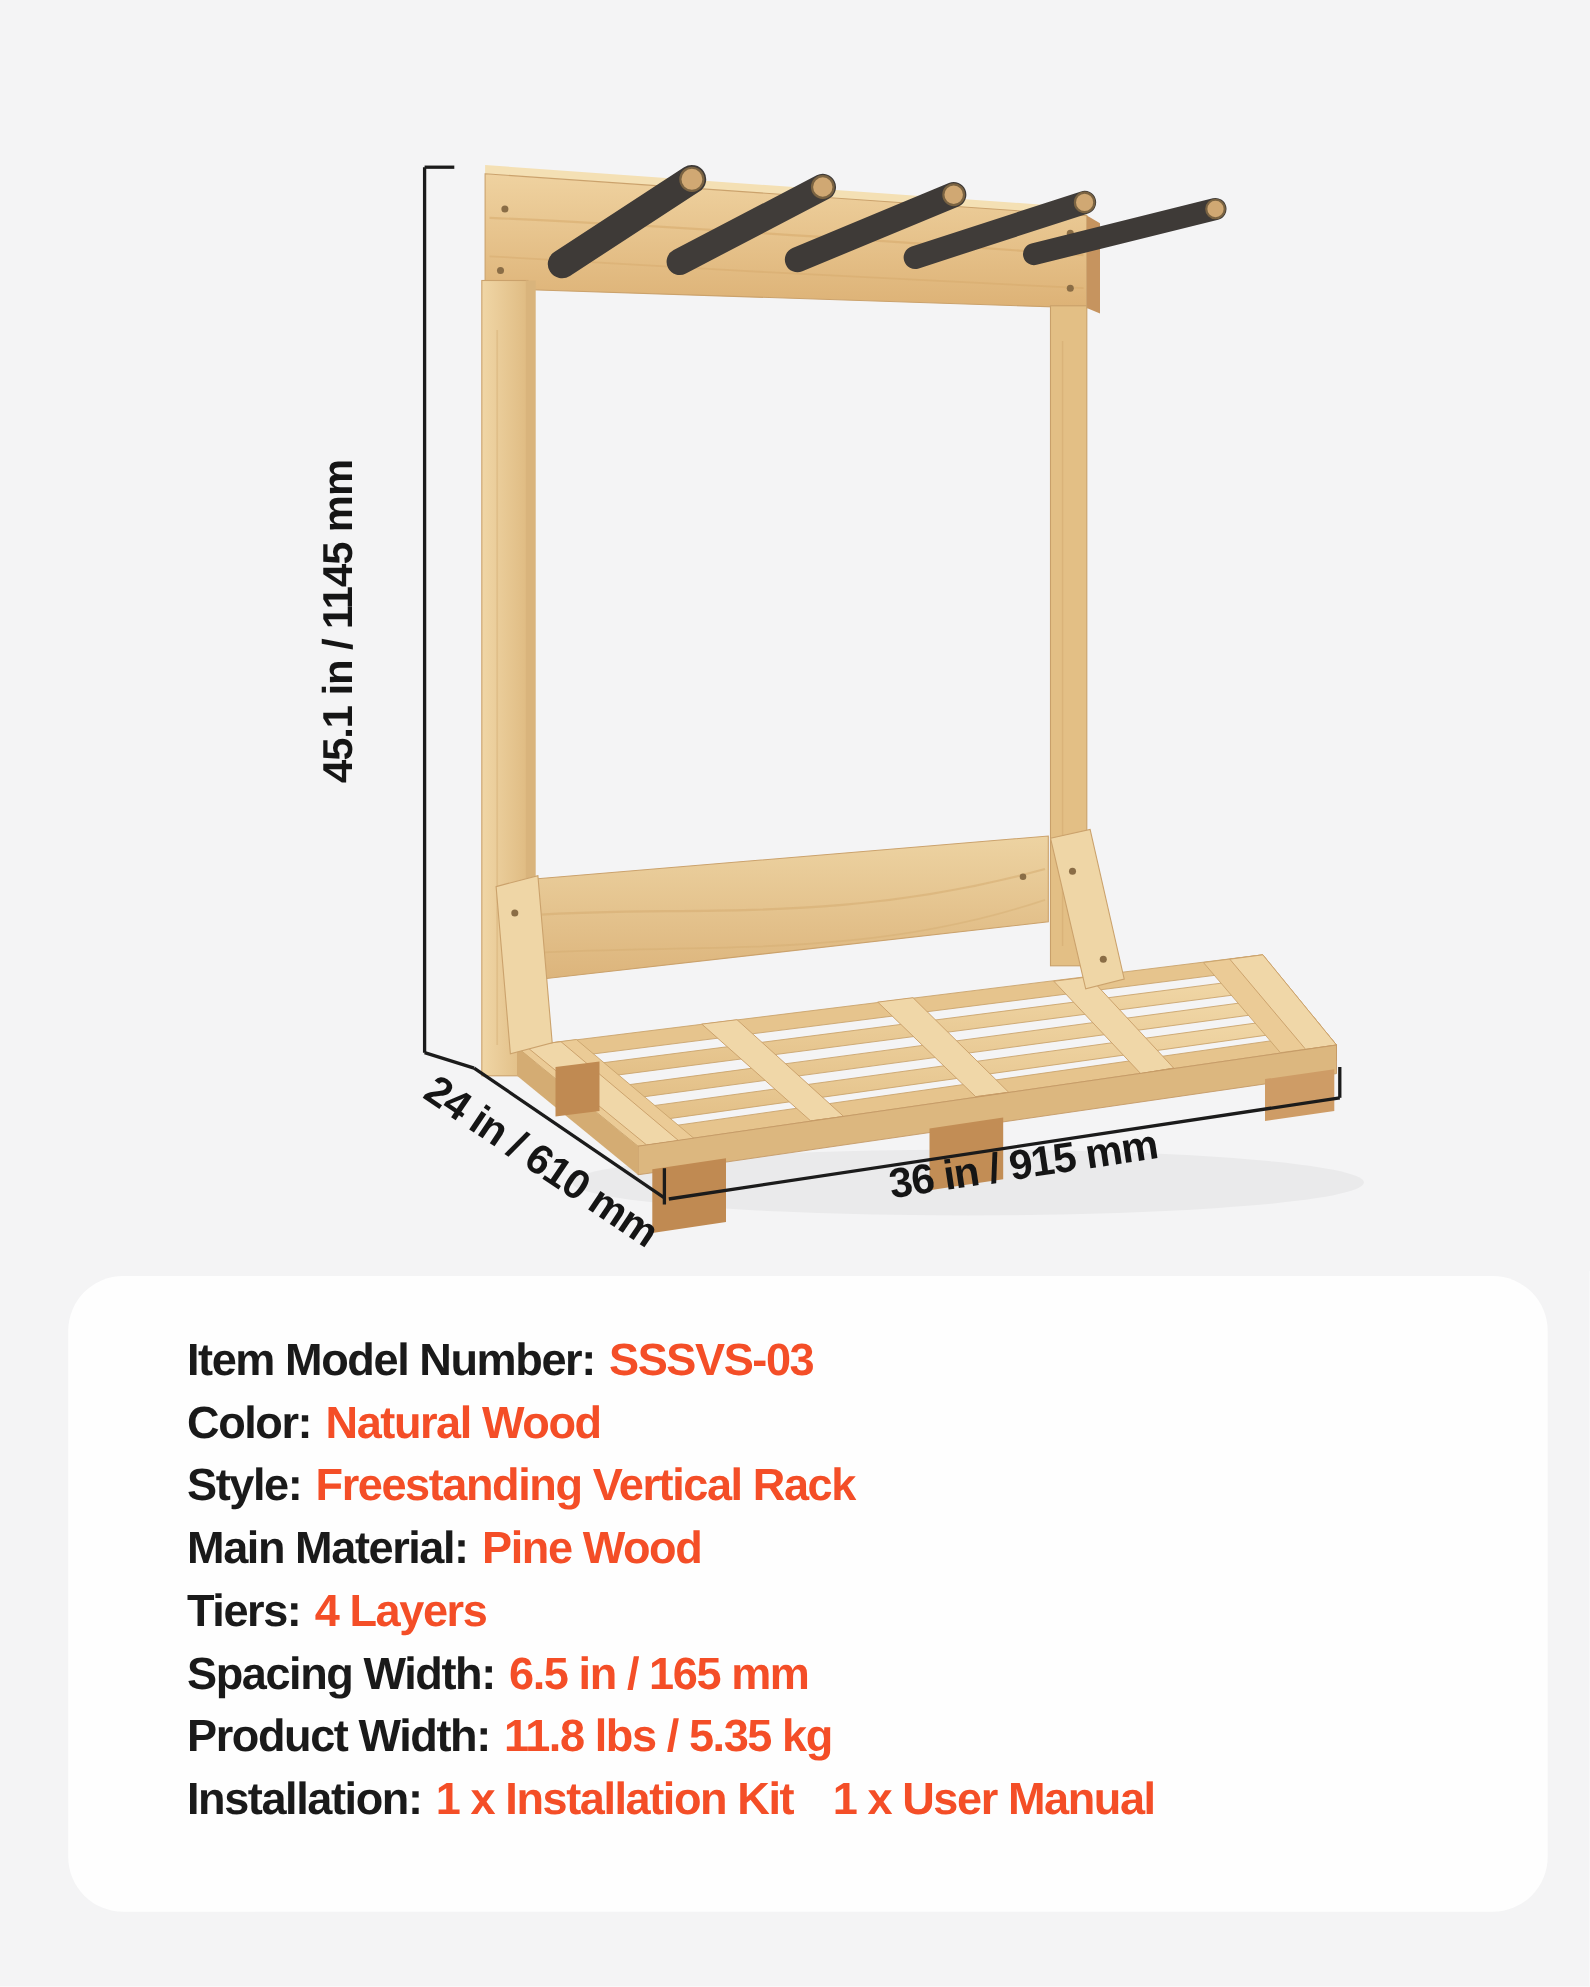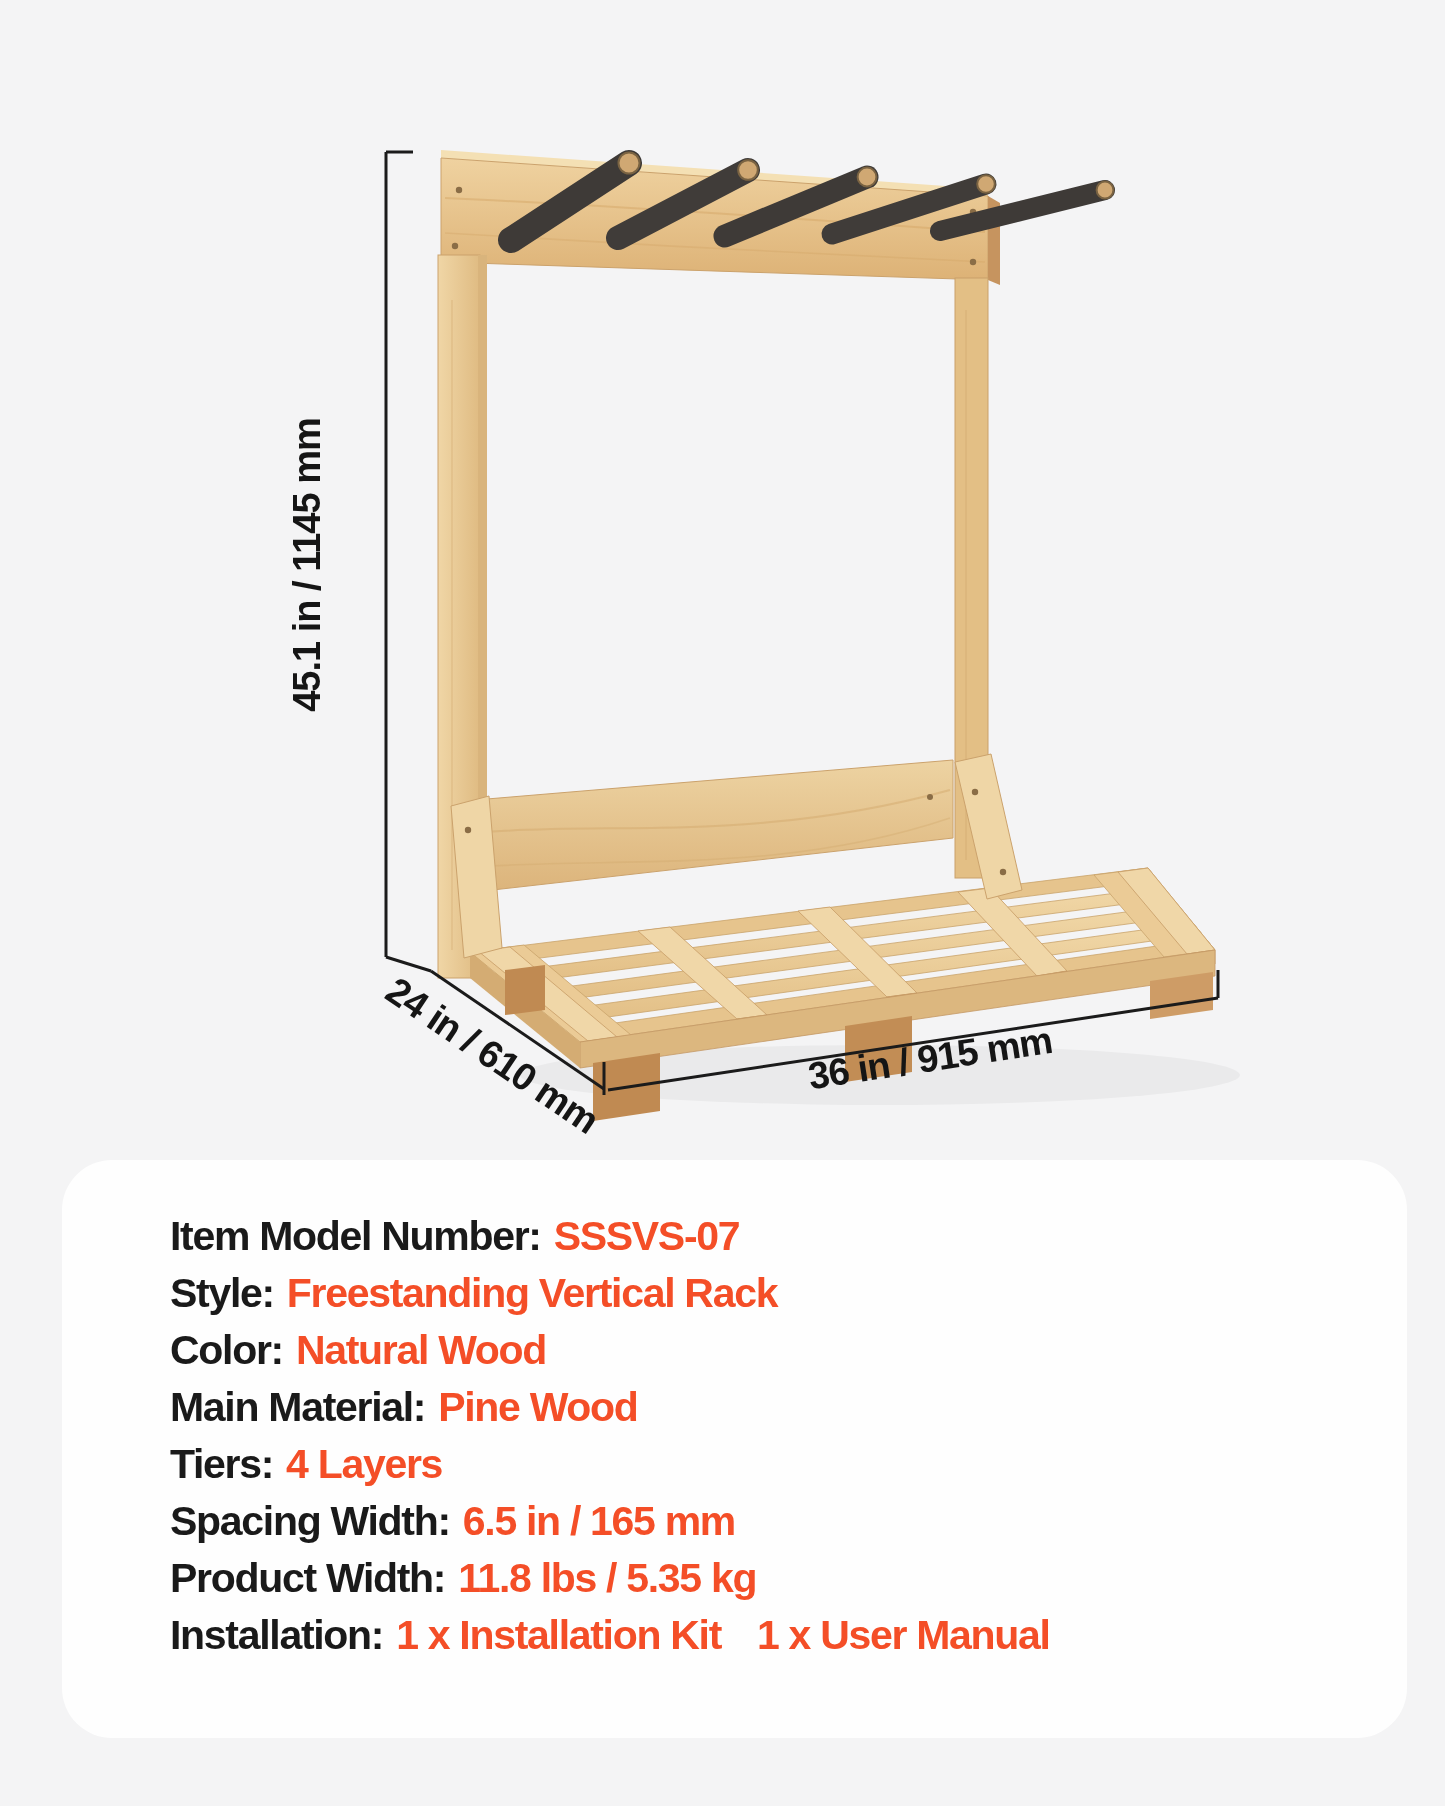--- a/index.html
+++ b/index.html
@@ -182,29 +182,29 @@
       <text class="dim-label" transform="translate(320,565) rotate(-90)" text-anchor="middle">45.1 in / 1145 mm</text>
       <text class="dim-label" transform="translate(485,1066) rotate(34)" text-anchor="middle">24 in / 610 mm</text>
       <text class="dim-label" transform="translate(932,1071) rotate(-8.6)" text-anchor="middle">36 in / 915 mm</text>
     </svg>
   </div>
 
   <div class="spec-card">
     <div class="spec-lines">
         <div class="spec-line">
           <span class="spec-label">Item Model Number:</span>
-          <span class="spec-value">SSSVS-07</span>
+          <span class="spec-value">SSSVS-03</span>
+        </div>
+        <div class="spec-line">
+          <span class="spec-label">Color:</span>
+          <span class="spec-value">Natural Wood</span>
         </div>
         <div class="spec-line">
           <span class="spec-label">Style:</span>
           <span class="spec-value">Freestanding Vertical Rack</span>
-        </div>
-        <div class="spec-line">
-          <span class="spec-label">Color:</span>
-          <span class="spec-value">Natural Wood</span>
         </div>
         <div class="spec-line">
           <span class="spec-label">Main Material:</span>
           <span class="spec-value">Pine Wood</span>
         </div>
         <div class="spec-line">
           <span class="spec-label">Tiers:</span>
           <span class="spec-value">4 Layers</span>
         </div>
         <div class="spec-line">

